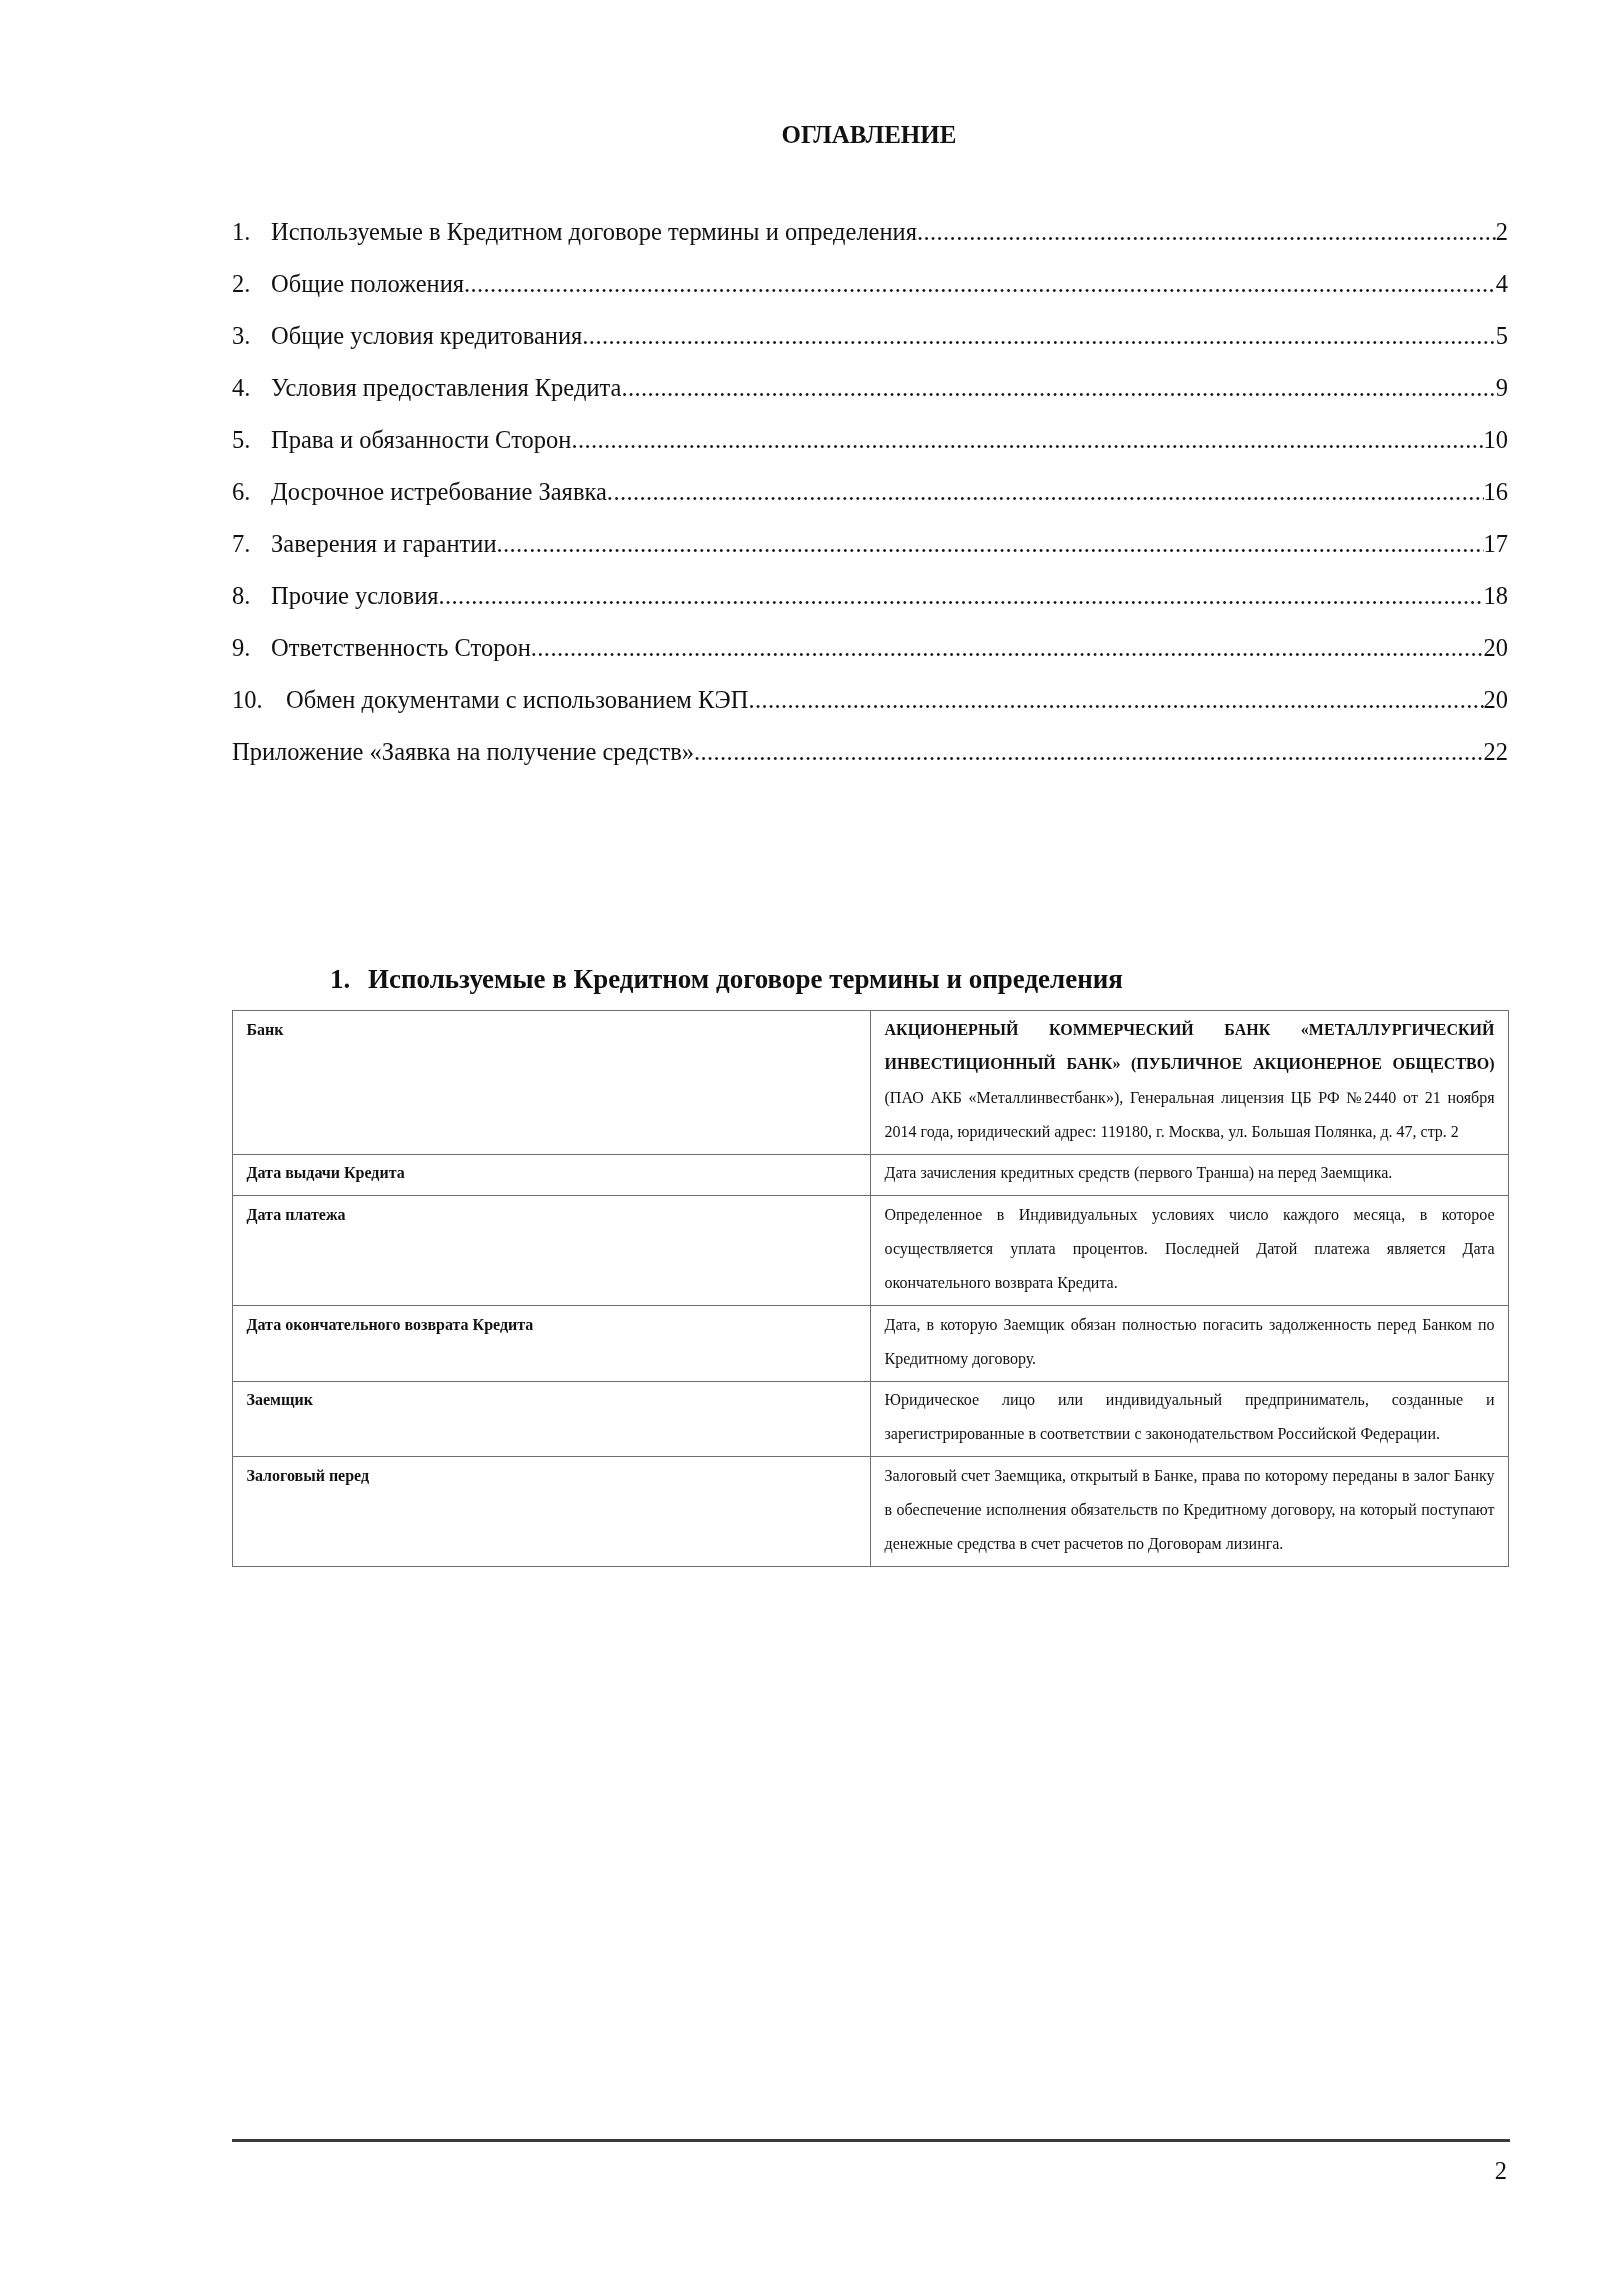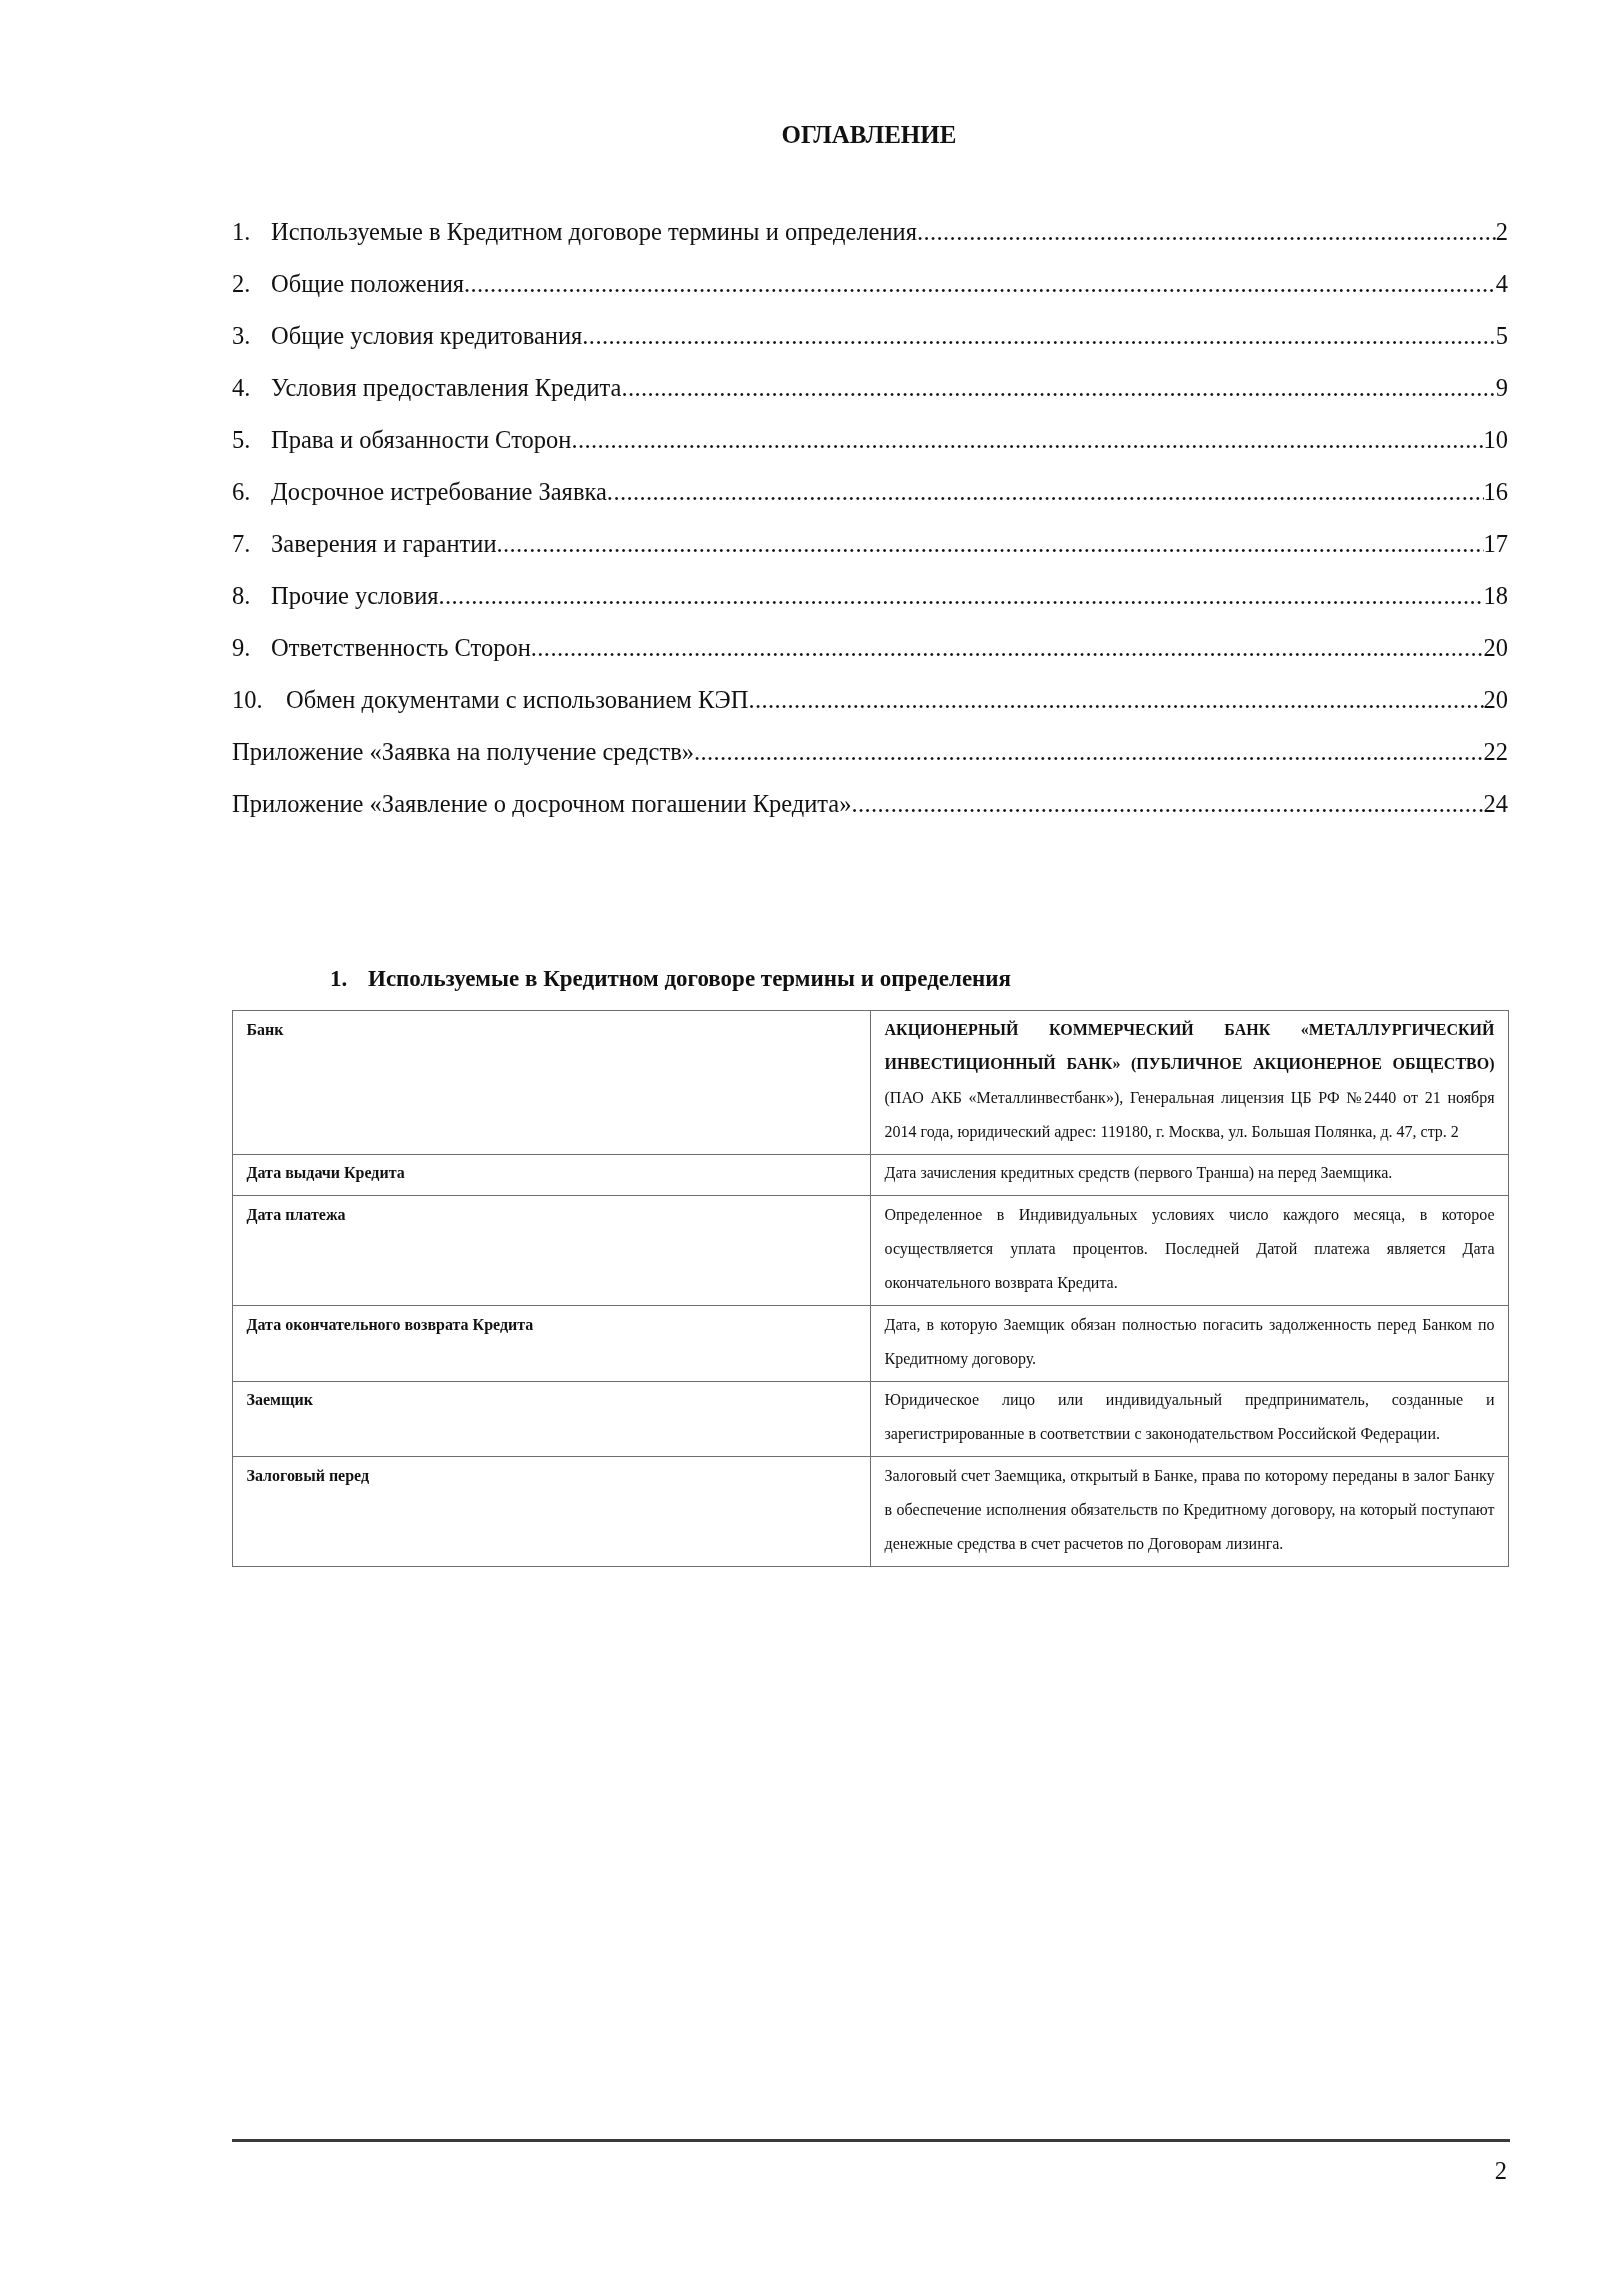--- a/index.html
+++ b/index.html
@@ -10,21 +10,21 @@
   .toc { position: absolute; left: 232px; width: 1276px; top: 215px; }
   .toc-row { position: relative; height: 52px; font-size: 24.5px; line-height: 34px;
              display: flex; align-items: baseline; white-space: nowrap; overflow: hidden; }
   .toc-num { display: inline-block; width: 39px; flex: 0 0 auto; }
   .toc-num.wide { width: 54px; }
   .toc-text { flex: 0 0 auto; }
   .toc-dots { flex: 1 1 auto; overflow: hidden; white-space: nowrap; letter-spacing: 0.4px; }
   .toc-dots::before { content: "........................................................................................................................................................................................................................................................................................................"; }
   .toc-page { flex: 0 0 auto; text-align: right; }
   .section-heading { position: absolute; top: 962px; left: 330px; font-weight: bold;
-                     font-size: 23px; line-height: 34px; white-space: nowrap; }
+                     font-size: 27px; line-height: 34px; white-space: nowrap; }
   .section-heading .num { display: inline-block; width: 38px; }
   table.terms { position: absolute; top: 1010px; left: 232px; width: 1277px;
                 border-collapse: collapse; font-size: 16px; line-height: 34px; }
   table.terms td { border: 1.7px solid #6e6e6e; vertical-align: top; padding: 1.7px 13.5px 5px 13.5px; }
   table.terms td.term { width: 610px; font-weight: bold; }
   table.terms td.def { text-align: justify; }
   .clip { position: absolute; left: 0; top: 2141px; width: 1623px; height: 155px; background: #fff; }
   .bottom-border { position: absolute; left: 232px; top: 2139px; width: 1278px; height: 2.5px; background: #3a3a3a; }
   .page-number { position: absolute; top: 2154px; left: 1437px; width: 70px; text-align: right;
                  font-size: 24.5px; line-height: 34px; }
@@ -94,25 +94,20 @@
     <span class="toc-num wide">10.</span>
     <span class="toc-text">Обмен документами с использованием КЭП</span>
     <span class="toc-dots"></span>
     <span class="toc-page">20</span>
   </div>
   <div class="toc-row">
     <span class="toc-text">Приложение  «Заявка на получение средств» </span>
     <span class="toc-dots"></span>
     <span class="toc-page">22</span>
   </div>
-  <div class="toc-row">
-    <span class="toc-text">Приложение «Заявление о досрочном погашении Кредита»</span>
-    <span class="toc-dots"></span>
-    <span class="toc-page">24</span>
-  </div>
 </div>
 
 <div class="section-heading">
   <span class="num">1.</span><span>Используемые в Кредитном договоре термины и определения</span>
 </div>
 
 <table class="terms">
   <tbody>
       <tr>
     <td class="term">Банк</td>

